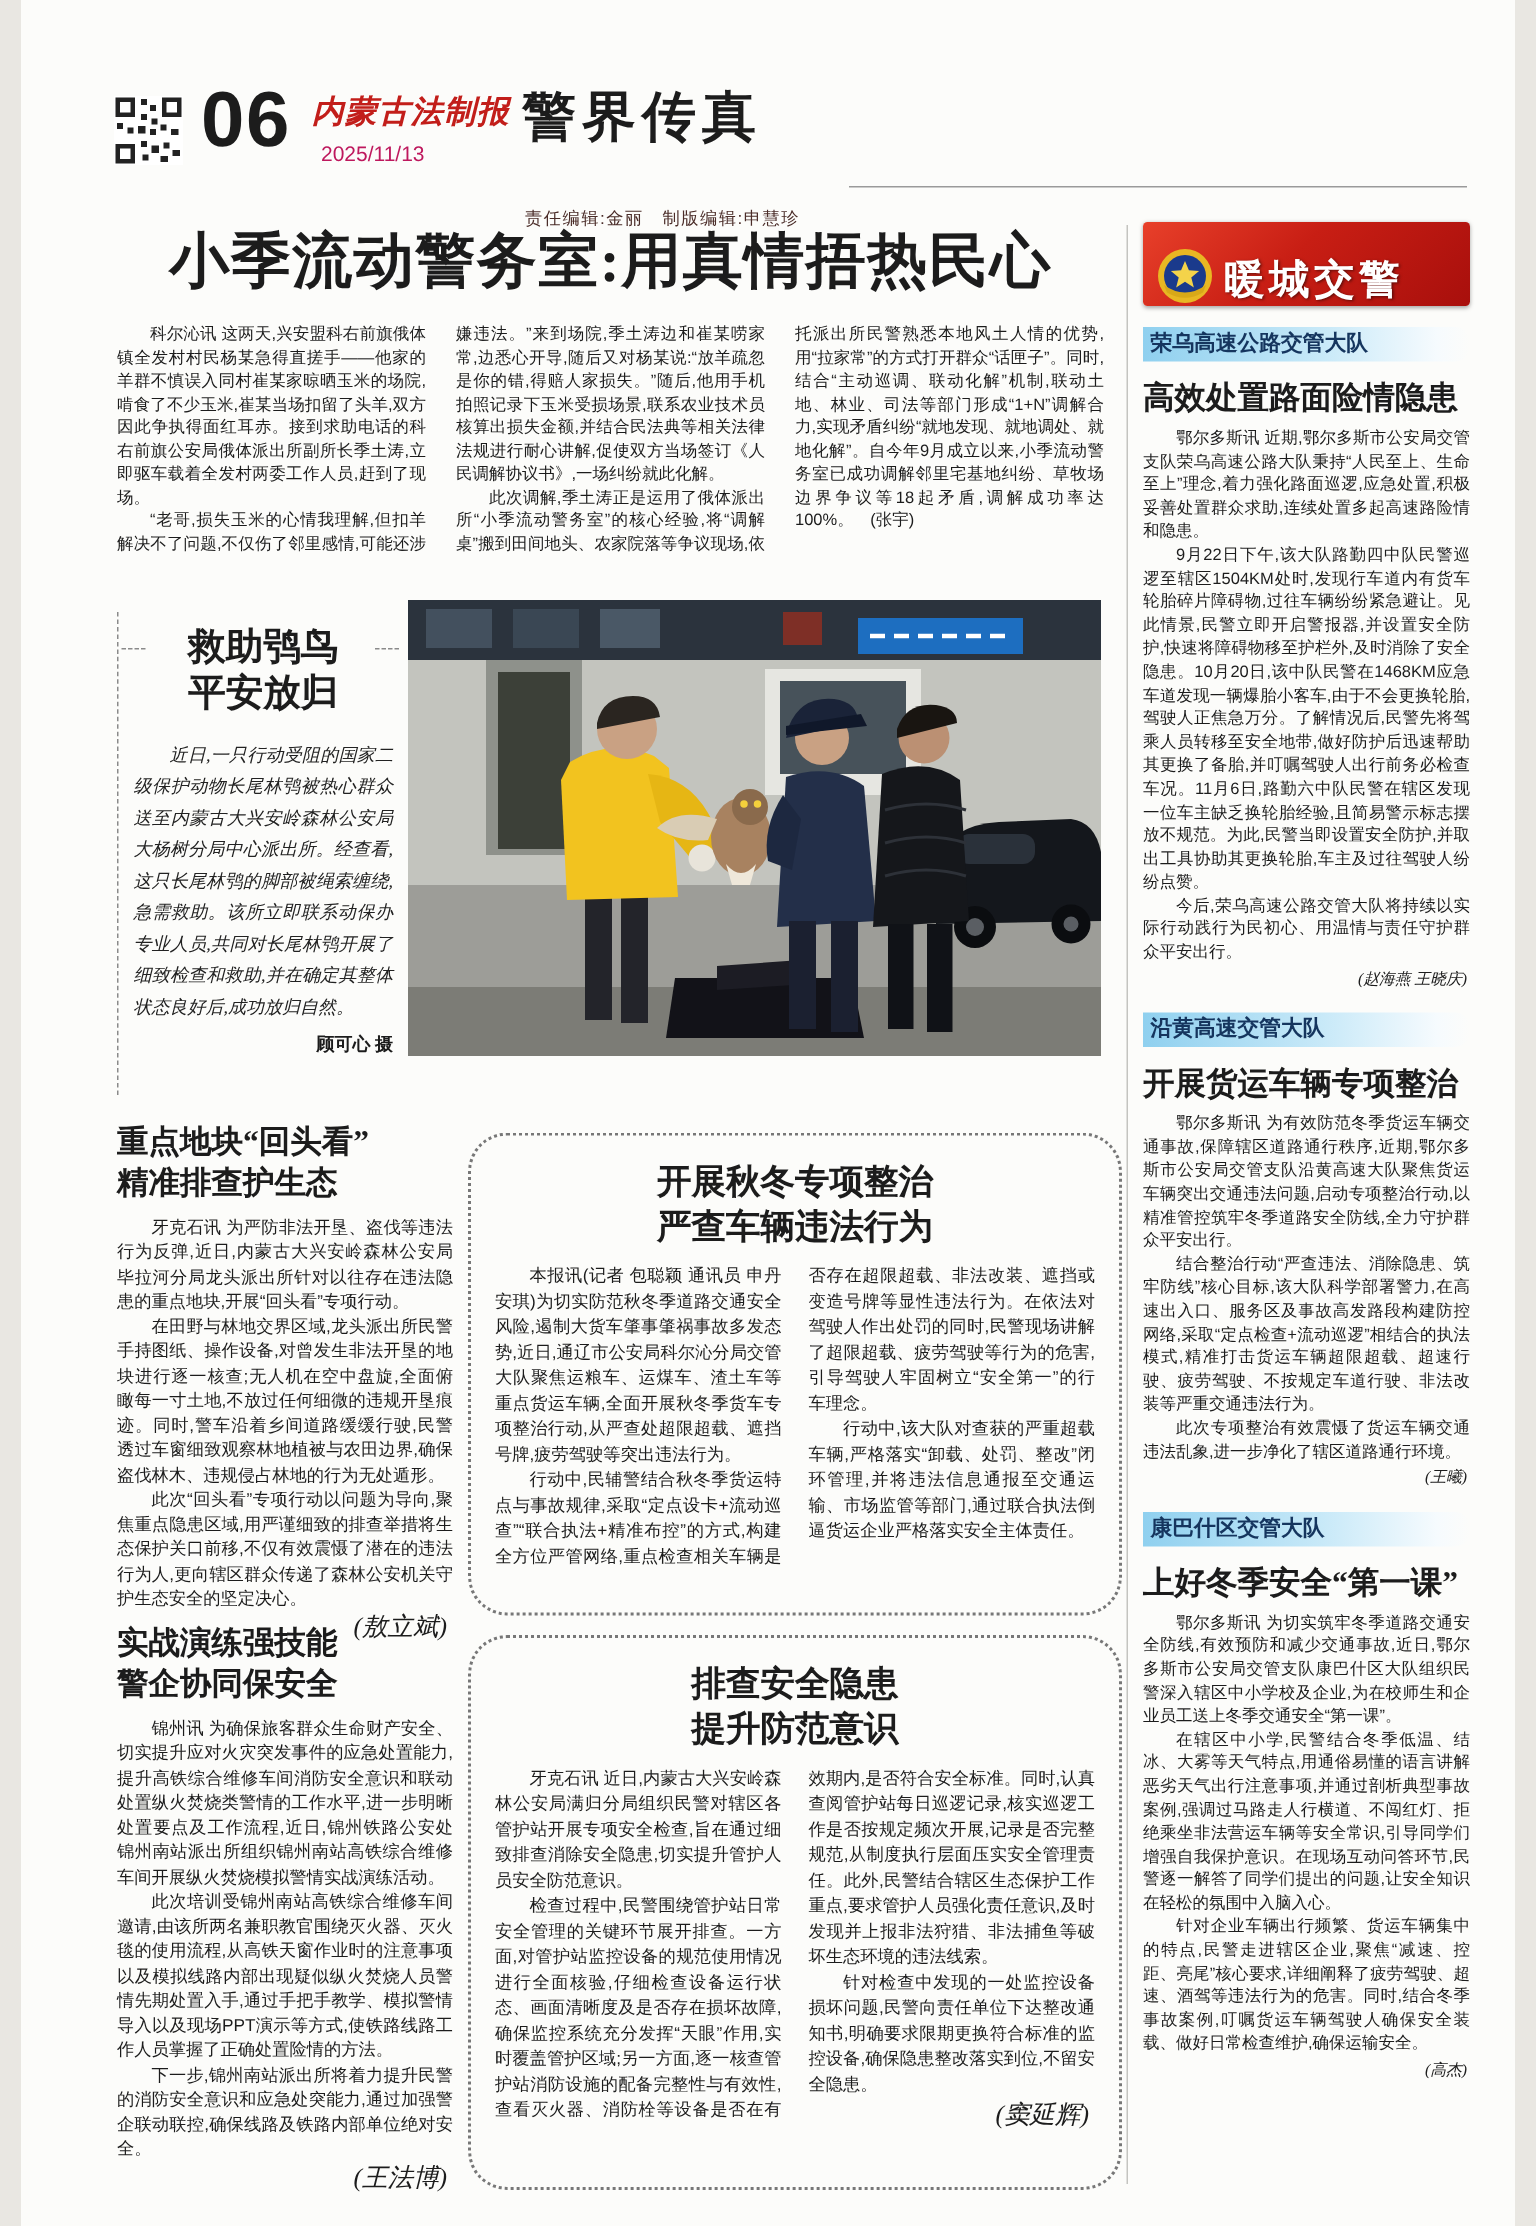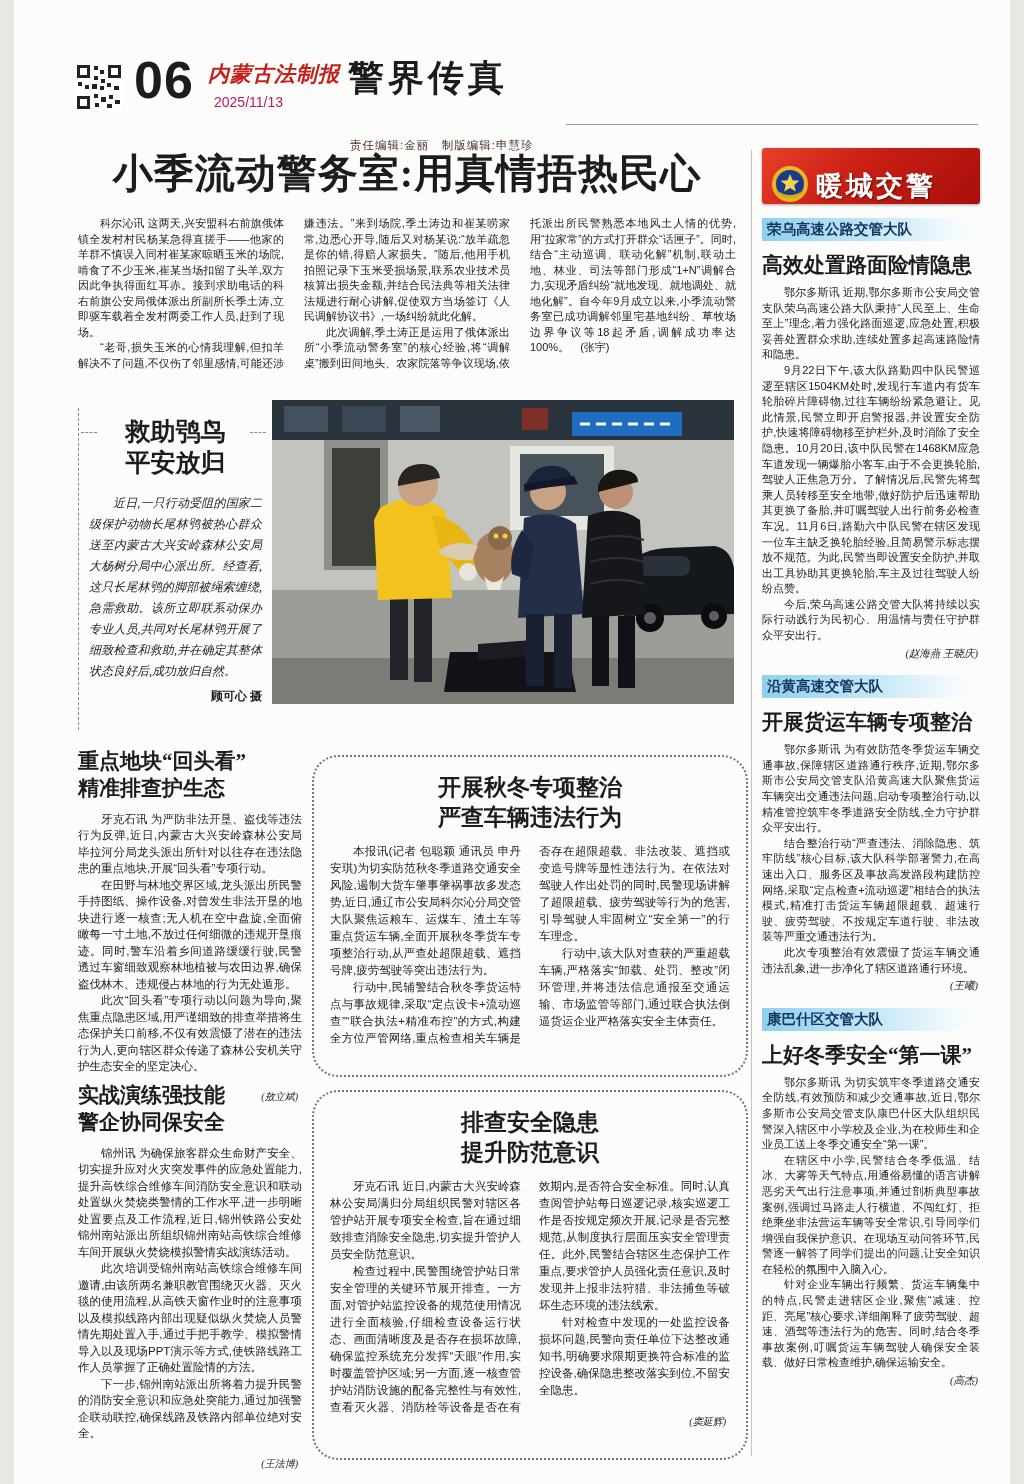--- a/index.html
+++ b/index.html
@@ -34,22 +34,22 @@
   .rescue-body{font-size:12px;line-height:21px;text-align:justify;text-indent:2em;
                font-family:"Liberation Serif","DejaVu Serif",serif;font-style:italic;color:#222;}
   .rescue-credit{margin-top:6px;text-align:right;font-size:12px;font-weight:bold;
                  font-family:"Liberation Serif","DejaVu Serif",serif;}
   .photo{position:absolute;left:194px;top:0;width:462px;height:304px;background:#b9bab4;overflow:hidden;}
   
   .leftart{position:absolute;left:64px;width:224px;}
   .la-head{font-size:21px;font-weight:900;font-family:"Liberation Serif","DejaVu Serif",serif;
            line-height:1.3;margin:0 0 8px 0;}
   .la-body{font-size:11.5px;line-height:16.5px;text-align:justify;}
-  .byline{text-align:right;font-size:10px;font-family:"Liberation Serif","DejaVu Serif",serif;
-          font-style:italic;margin-top:14px;padding-right:4px;}
+  .byline{text-align:right;font-size:17px;font-family:"Liberation Serif","DejaVu Serif",serif;
+          font-style:italic;margin-top:2px;padding-right:4px;}
   
   .midbox{position:absolute;left:298px;width:436px;border:2px dotted #777;border-radius:26px;
           box-sizing:border-box;padding:14px 16px 10px 16px;background:#fcfcfa;}
   .mb-head{text-align:center;font-size:23px;font-weight:900;
            font-family:"Liberation Serif","DejaVu Serif",serif;line-height:1.3;margin:2px 0 10px 0;}
   .mb-body{column-count:2;column-gap:18px;font-size:11.5px;line-height:17px;text-align:justify;}
   
   .vrule{position:absolute;left:737px;top:150px;width:1px;height:1306px;background:#c4c4c0;}
   .rightcol{position:absolute;left:748px;top:148px;width:218px;}
   .banner{position:relative;height:56px;border-radius:3px;

